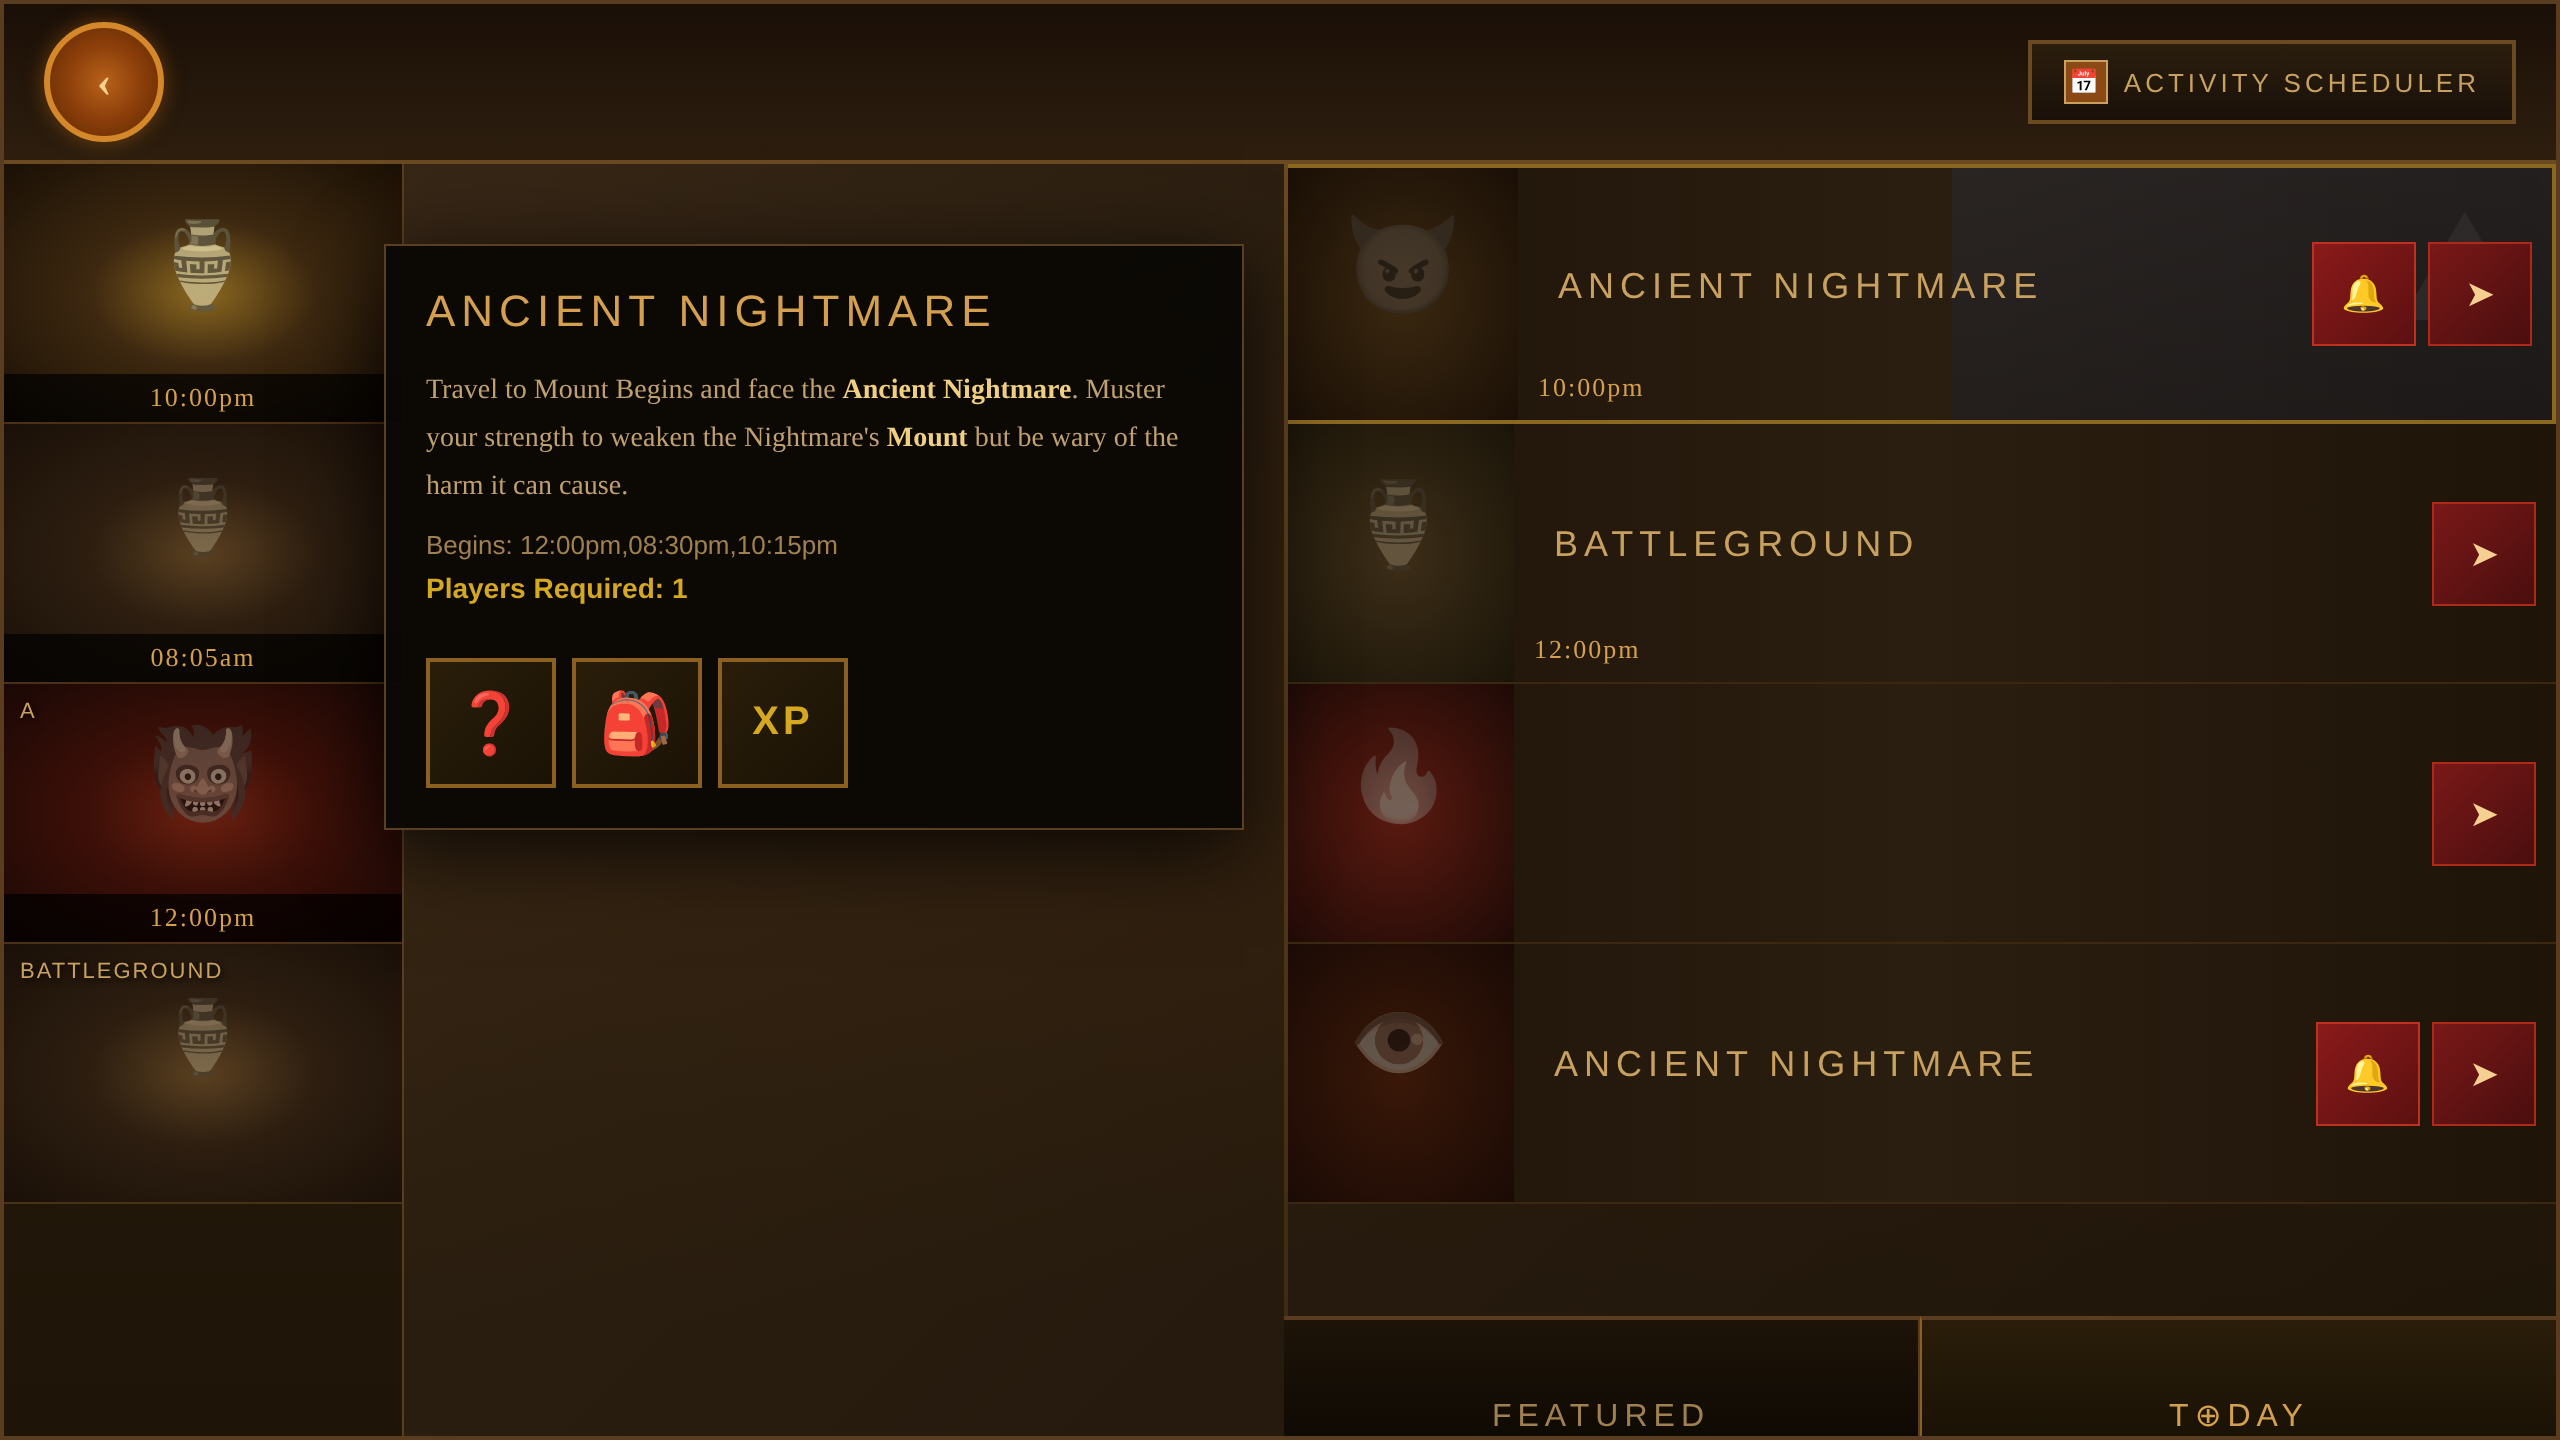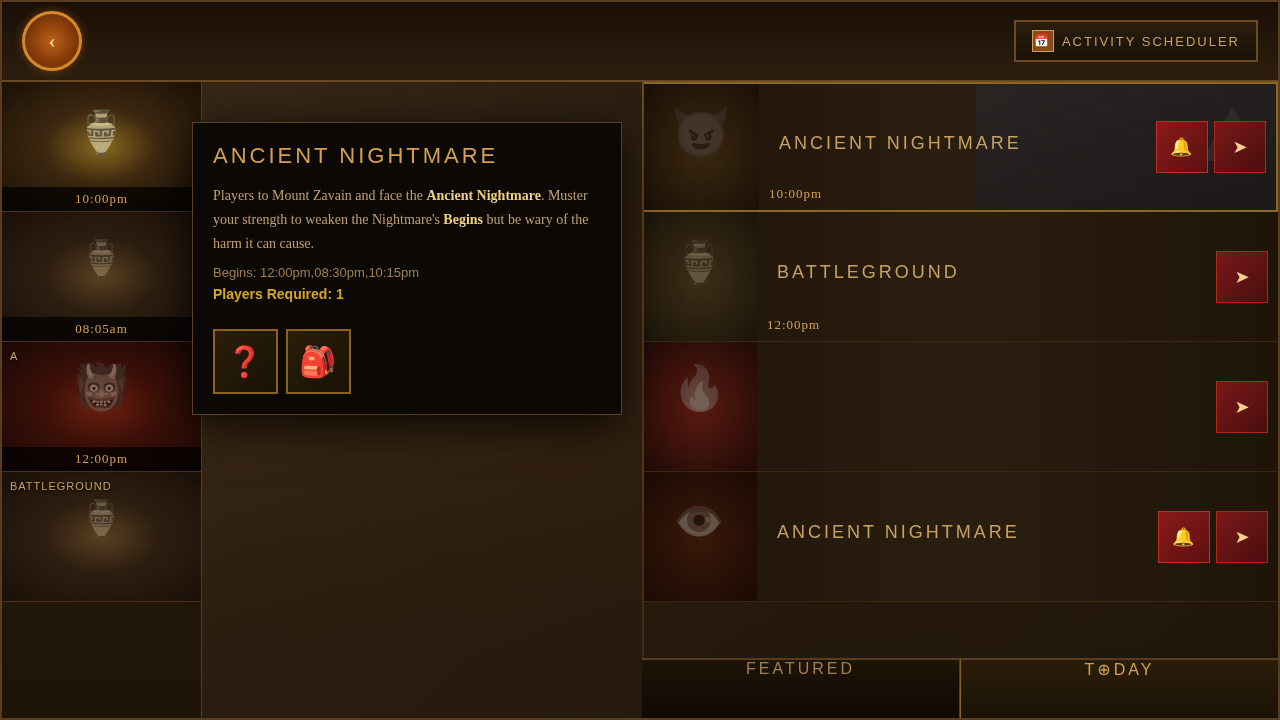--- a/index.html
+++ b/index.html
@@ -361,21 +361,21 @@
       left: 640px;
       right: 0;
       height: 60px;
       display: flex;
       z-index: 10;
     }
 
     .tab-btn {
       flex: 1;
       display: flex;
-      align-items: flex-start;
+      align-items: flex-end;
       justify-content: center;
       font-size: 16px;
       letter-spacing: 3px;
       text-transform: uppercase;
       font-family: 'Trebuchet MS', sans-serif;
       cursor: pointer;
       border-top: 2px solid #5a3d20;
     }
 
     .tab-btn.featured {
@@ -527,27 +527,28 @@
     <div class="left-item">
       <div class="activity-thumb thumb-battleground"></div>
       <span class="left-mid-text">BATTLEGROUND</span>
     </div>
 
   </div>
 
   <div class="tooltip-popup">
     <div class="tooltip-title">ANCIENT NIGHTMARE</div>
     <div class="tooltip-desc">
-      <span>Players to Mount Zavain and face the </span><strong>Ancient Nightmare</strong><span>. Muster your strength to weaken the Nightmare's </span><strong>Begins</strong><span> but be wary of the harm it can cause.</span>
+      <span>Travel to Mount Begins and face the </span><strong>Ancient Nightmare</strong><span>. Muster your strength to weaken the Nightmare's </span><strong>Mount</strong><span> but be wary of the harm it can cause.</span>
     </div>
     <div class="tooltip-begins">Begins: 12:00pm,08:30pm,10:15pm</div>
     <div class="tooltip-players">Players Required: 1</div>
     <div class="tooltip-rewards">
       <div class="reward-icon">❓</div>
       <div class="reward-icon">🎒</div>
+      <div class="reward-icon" style="font-size:20px;font-weight:bold;color:#d4a820;font-family:'Trebuchet MS',sans-serif;letter-spacing:2px;">XP</div>
     </div>
   </div>
 
   <div class="divider-line"></div>
 
   <div class="right-panel">
 
     <div class="right-item featured-active">
       <div class="mountain-bg"></div>
       <div class="right-thumb rthumb-ancient-nightmare-1"></div>

